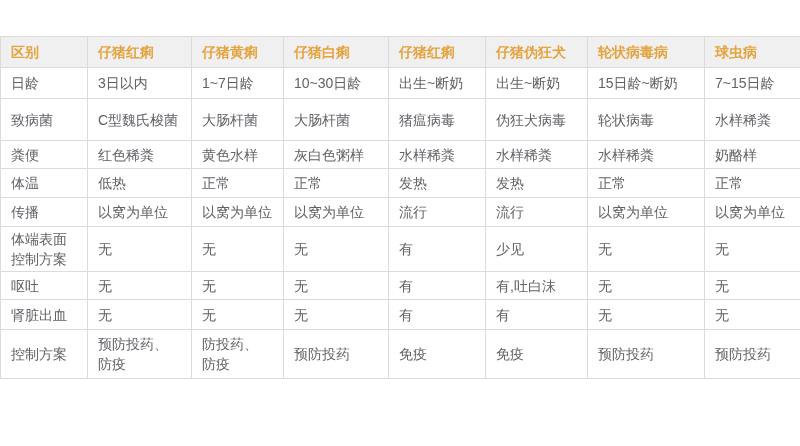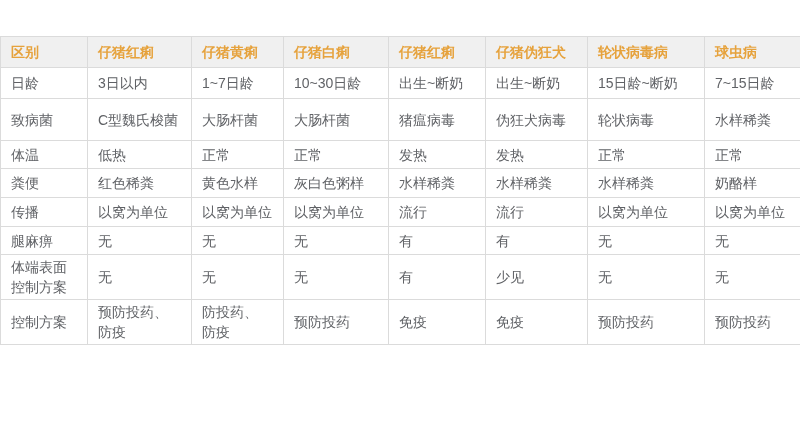--- a/index.html
+++ b/index.html
@@ -102,67 +102,77 @@
         <td>致病菌</td>
         <td>C型魏氏梭菌</td>
         <td>大肠杆菌</td>
         <td>大肠杆菌</td>
         <td>猪瘟病毒</td>
         <td>伪狂犬病毒</td>
         <td>轮状病毒</td>
         <td>水样稀粪</td>
       </tr>
       <tr>
+        <td>粪便</td>
+        <td>红色稀粪</td>
+        <td>黄色水样</td>
+        <td>灰白色粥样</td>
+        <td>水样稀粪</td>
+        <td>水样稀粪</td>
+        <td>水样稀粪</td>
+        <td>奶酪样</td>
+      </tr>
+      <tr>
         <td>体温</td>
         <td>低热</td>
         <td>正常</td>
         <td>正常</td>
         <td>发热</td>
         <td>发热</td>
         <td>正常</td>
         <td>正常</td>
-      </tr>
-      <tr>
-        <td>粪便</td>
-        <td>红色稀粪</td>
-        <td>黄色水样</td>
-        <td>灰白色粥样</td>
-        <td>水样稀粪</td>
-        <td>水样稀粪</td>
-        <td>水样稀粪</td>
-        <td>奶酪样</td>
       </tr>
       <tr>
         <td>传播</td>
         <td>以窝为单位</td>
         <td>以窝为单位</td>
         <td>以窝为单位</td>
         <td>流行</td>
         <td>流行</td>
         <td>以窝为单位</td>
         <td>以窝为单位</td>
       </tr>
       <tr>
-        <td>腿麻痹</td>
-        <td>无</td>
-        <td>无</td>
-        <td>无</td>
-        <td>有</td>
-        <td>有</td>
-        <td>无</td>
-        <td>无</td>
-      </tr>
-      <tr>
         <td>体端表面
 控制方案</td>
         <td>无</td>
         <td>无</td>
         <td>无</td>
         <td>有</td>
         <td>少见</td>
+        <td>无</td>
+        <td>无</td>
+      </tr>
+      <tr>
+        <td>呕吐</td>
+        <td>无</td>
+        <td>无</td>
+        <td>无</td>
+        <td>有</td>
+        <td>有,吐白沫</td>
+        <td>无</td>
+        <td>无</td>
+      </tr>
+      <tr>
+        <td>肾脏出血</td>
+        <td>无</td>
+        <td>无</td>
+        <td>无</td>
+        <td>有</td>
+        <td>有</td>
         <td>无</td>
         <td>无</td>
       </tr>
       <tr>
         <td>控制方案</td>
         <td>预防投药、
 防疫</td>
         <td>防投药、
 防疫</td>
         <td>预防投药</td>

